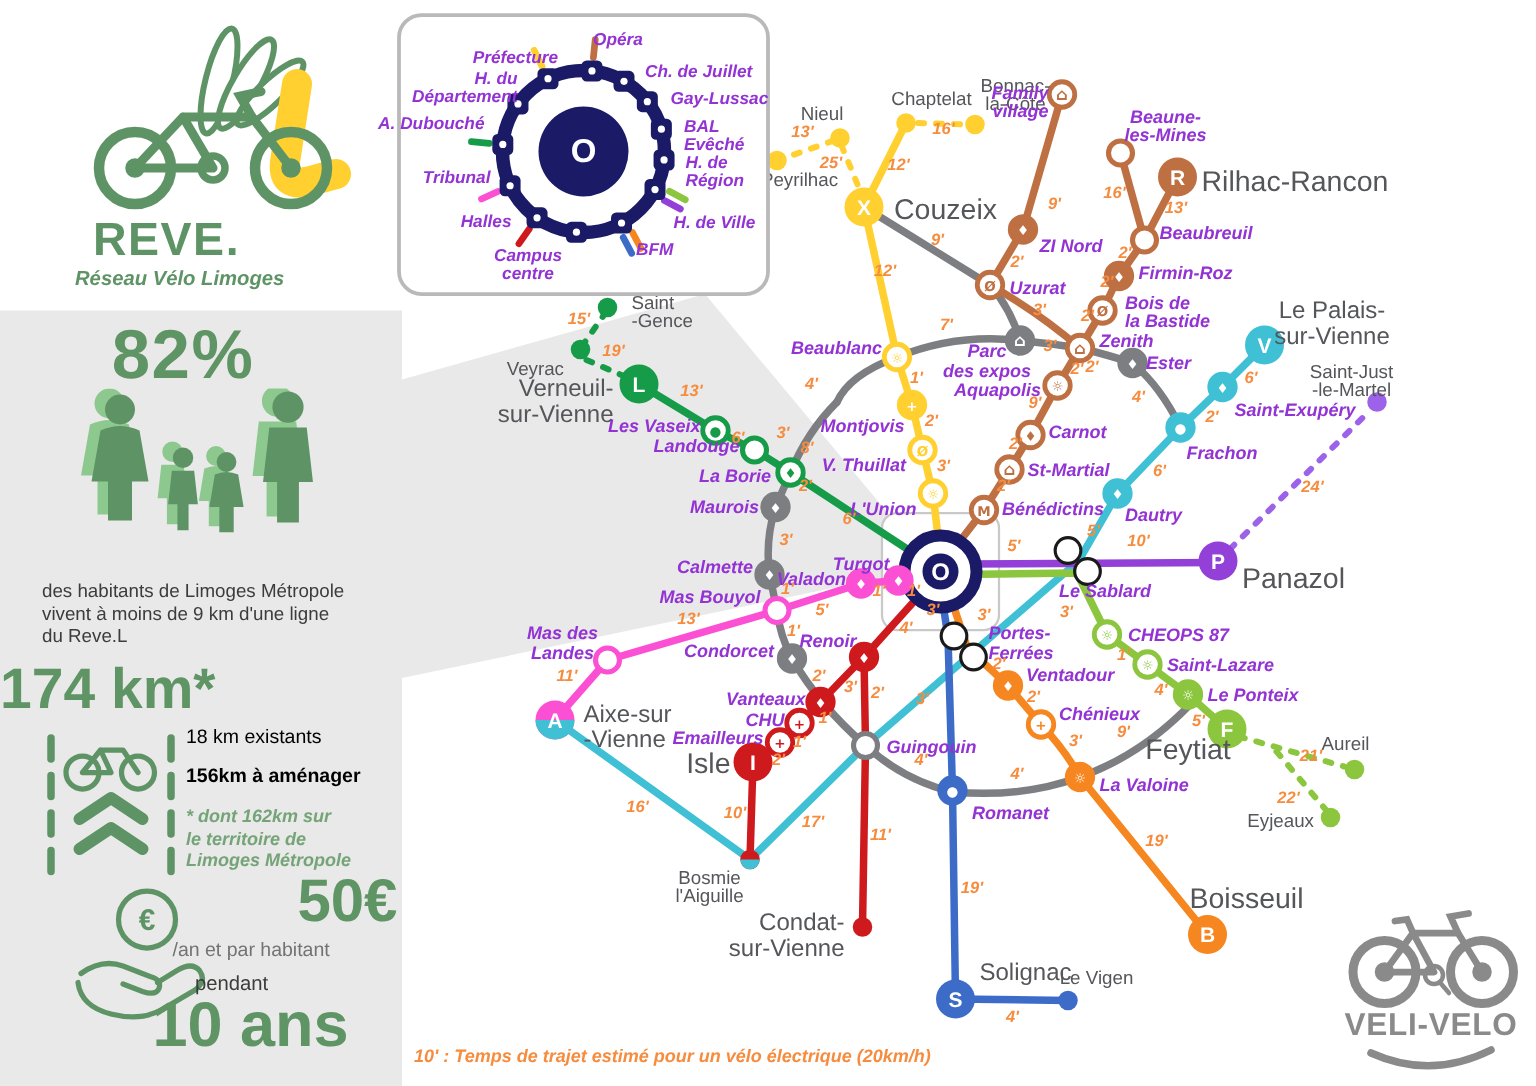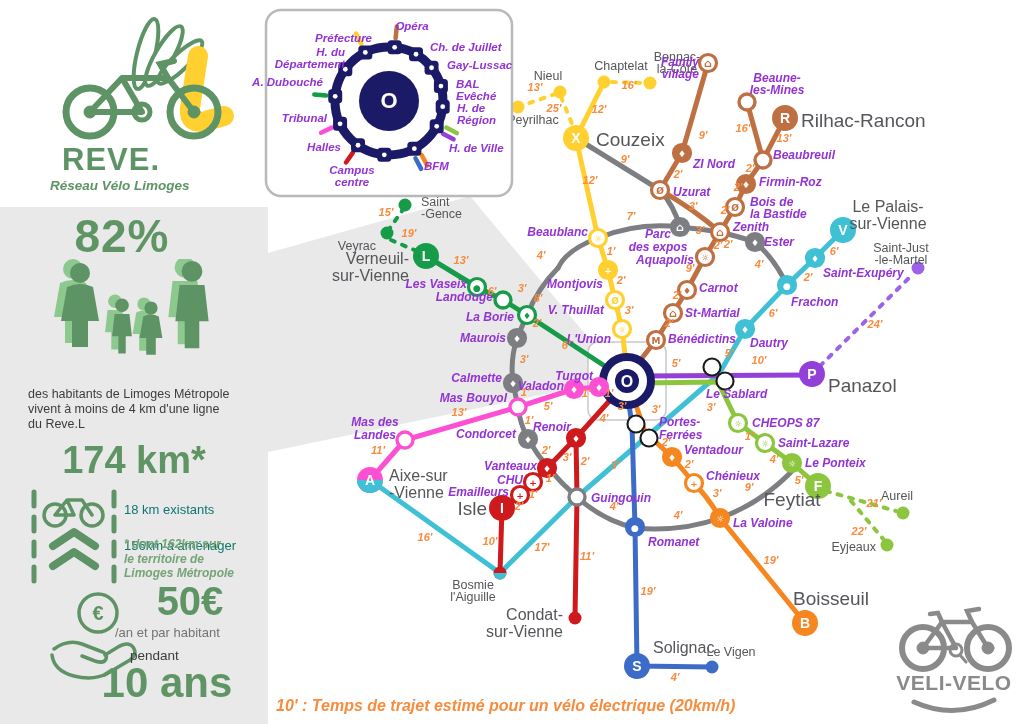--- a/index.html
+++ b/index.html
@@ -4,35 +4,35 @@
 <style>
   html,body{margin:0;padding:0;background:#fff;}
   #stage{position:relative;width:1024px;height:724px;background:#ffffff;overflow:hidden;
          font-family:"Liberation Sans",sans-serif;}
   .abs{position:absolute;}
   
   #left-panel{position:absolute;left:0;top:207px;width:268px;height:517px;background:#e9e9e9;}
   .pct{position:absolute;left:0;top:2px;width:244px;text-align:center;
        font-size:46px;font-weight:800;color:#5f9464;letter-spacing:1px;}
   .desc{position:absolute;left:28px;top:180px;width:225px;font-size:12.5px;line-height:15px;color:#3c3c3b;}
-  .km{position:absolute;left:0;top:232px;width:268px;text-align:center;font-size:38px;font-weight:800;color:#5f9464;}
-  .kmtext{position:absolute;left:124px;top:295px;width:140px;font-size:13px;color:#0f766e;}
-  .kmtext .row2{margin-top:21px;}
+  .km{position:absolute;left:0;top:232px;width:268px;text-align:left;font-size:38px;font-weight:800;color:#5f9464;}
+  .kmtext{position:absolute;left:124px;top:276px;width:140px;font-size:13px;color:#000000;}
+  .kmtext .row2{margin-top:11px;font-weight:bold;}
   .note{position:absolute;left:124px;top:330px;width:140px;font-size:12px;line-height:14.5px;
         font-style:italic;font-weight:700;color:#74a477;}
-  .euro{position:absolute;left:115px;top:372px;width:150px;text-align:center;font-size:40px;font-weight:800;color:#5f9464;}
+  .euro{position:absolute;left:115px;top:372px;width:150px;text-align:right;font-size:40px;font-weight:800;color:#5f9464;}
   .eurodesc{position:absolute;left:115px;top:418px;width:150px;text-align:left;font-size:13px;color:#737373;}
   .pendant{position:absolute;left:130px;top:441px;width:120px;font-size:13.5px;color:#3c3c3b;}
   .years{position:absolute;left:77px;top:452px;width:180px;text-align:center;font-size:42px;font-weight:800;color:#5f9464;}
   
   #logo{position:absolute;left:48px;top:12px;width:200px;height:192px;}
   #logo .title{position:absolute;left:14px;top:130px;font-size:31px;font-weight:800;color:#5e9465;letter-spacing:1px;}
   #logo .sub{position:absolute;left:2px;top:166px;width:200px;font-size:13.5px;font-weight:700;font-style:italic;color:#5e9465;}
   
-  #footnote{position:absolute;left:276px;top:697px;font-size:16px;font-style:italic;font-weight:600;color:#f68c3e;}
+  #footnote{position:absolute;left:276px;top:697px;font-size:12px;font-style:italic;font-weight:600;color:#f68c3e;}
   
   text{font-family:"Liberation Sans","DejaVu Sans",sans-serif;}
   .lt{font-size:11px;font-style:italic;font-weight:700;fill:#f68c3e;}
   .lp{font-size:12px;font-style:italic;font-weight:700;fill:#9333d4;}
   .lc{font-size:19px;font-weight:500;fill:#55565a;}
   .lc2{font-size:16px;font-weight:500;fill:#55565a;}
   .ls{font-size:12.5px;font-weight:500;fill:#55565a;}
   .lg{font-size:11.5px;font-style:italic;font-weight:700;fill:#9333d4;}
   .term-letter{font-size:14px;font-weight:800;fill:#fff;text-anchor:middle;}
   .glyph{font-family:"DejaVu Sans",sans-serif;font-weight:700;text-anchor:middle;}
@@ -68,21 +68,21 @@
             <path d="M-12,23 L12,23 L16,58 L7,58 L7,84 L-7,84 L-7,58 L-16,58 Z"></path>
           </g>
         </g>
       </defs>
       <use href="#fam" fill="#8dc98f" transform="translate(-7,-4)"></use>
       <use href="#fam" fill="#5e9465"></use>
     </svg>
 
     <div class="desc">
       <div>des habitants de Limoges Métropole</div>
-      <div>vivent à moins de 4 km d'une ligne</div>
+      <div>vivent à moins de 9 km d'une ligne</div>
       <div>du Reve.L</div>
     </div>
 
     <div class="km">174 km*</div>
 
     <svg class="abs" style="left:28px;top:281px" width="92" height="100" viewBox="0 0 92 100">
       <g stroke="#5e9465" fill="none" stroke-linecap="round">
         <line x1="6" y1="4" x2="6" y2="96" stroke-width="5" stroke-dasharray="14 11"></line>
         <line x1="86" y1="4" x2="86" y2="96" stroke-width="5" stroke-dasharray="14 11"></line>
         <circle cx="27" cy="27" r="11" stroke-width="3.5"></circle>

